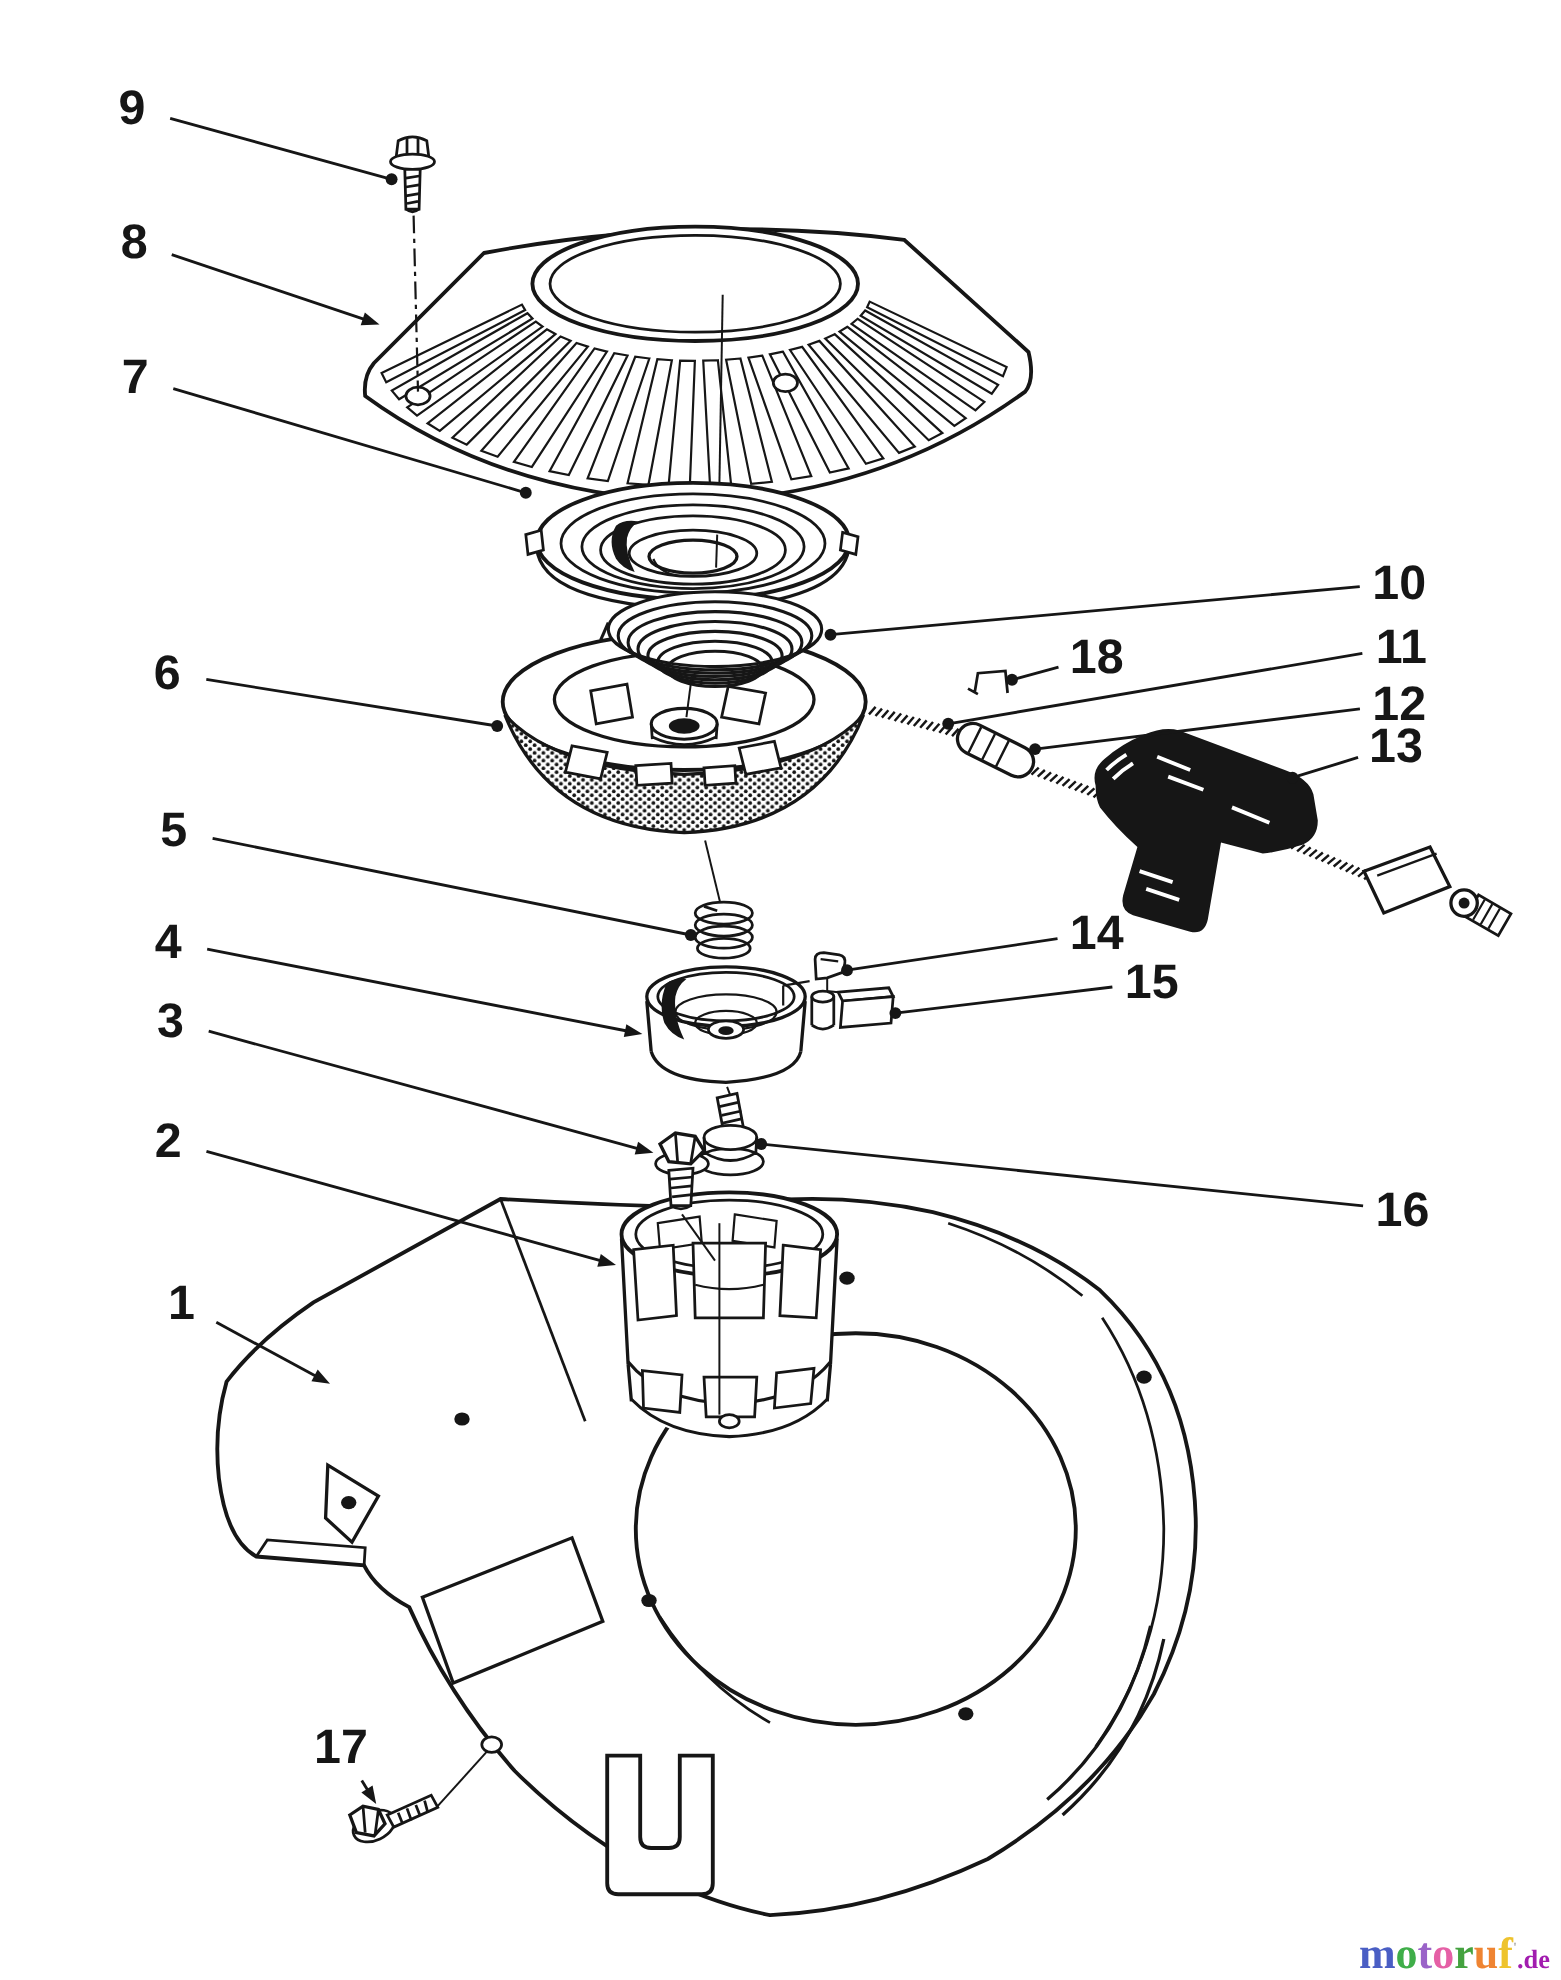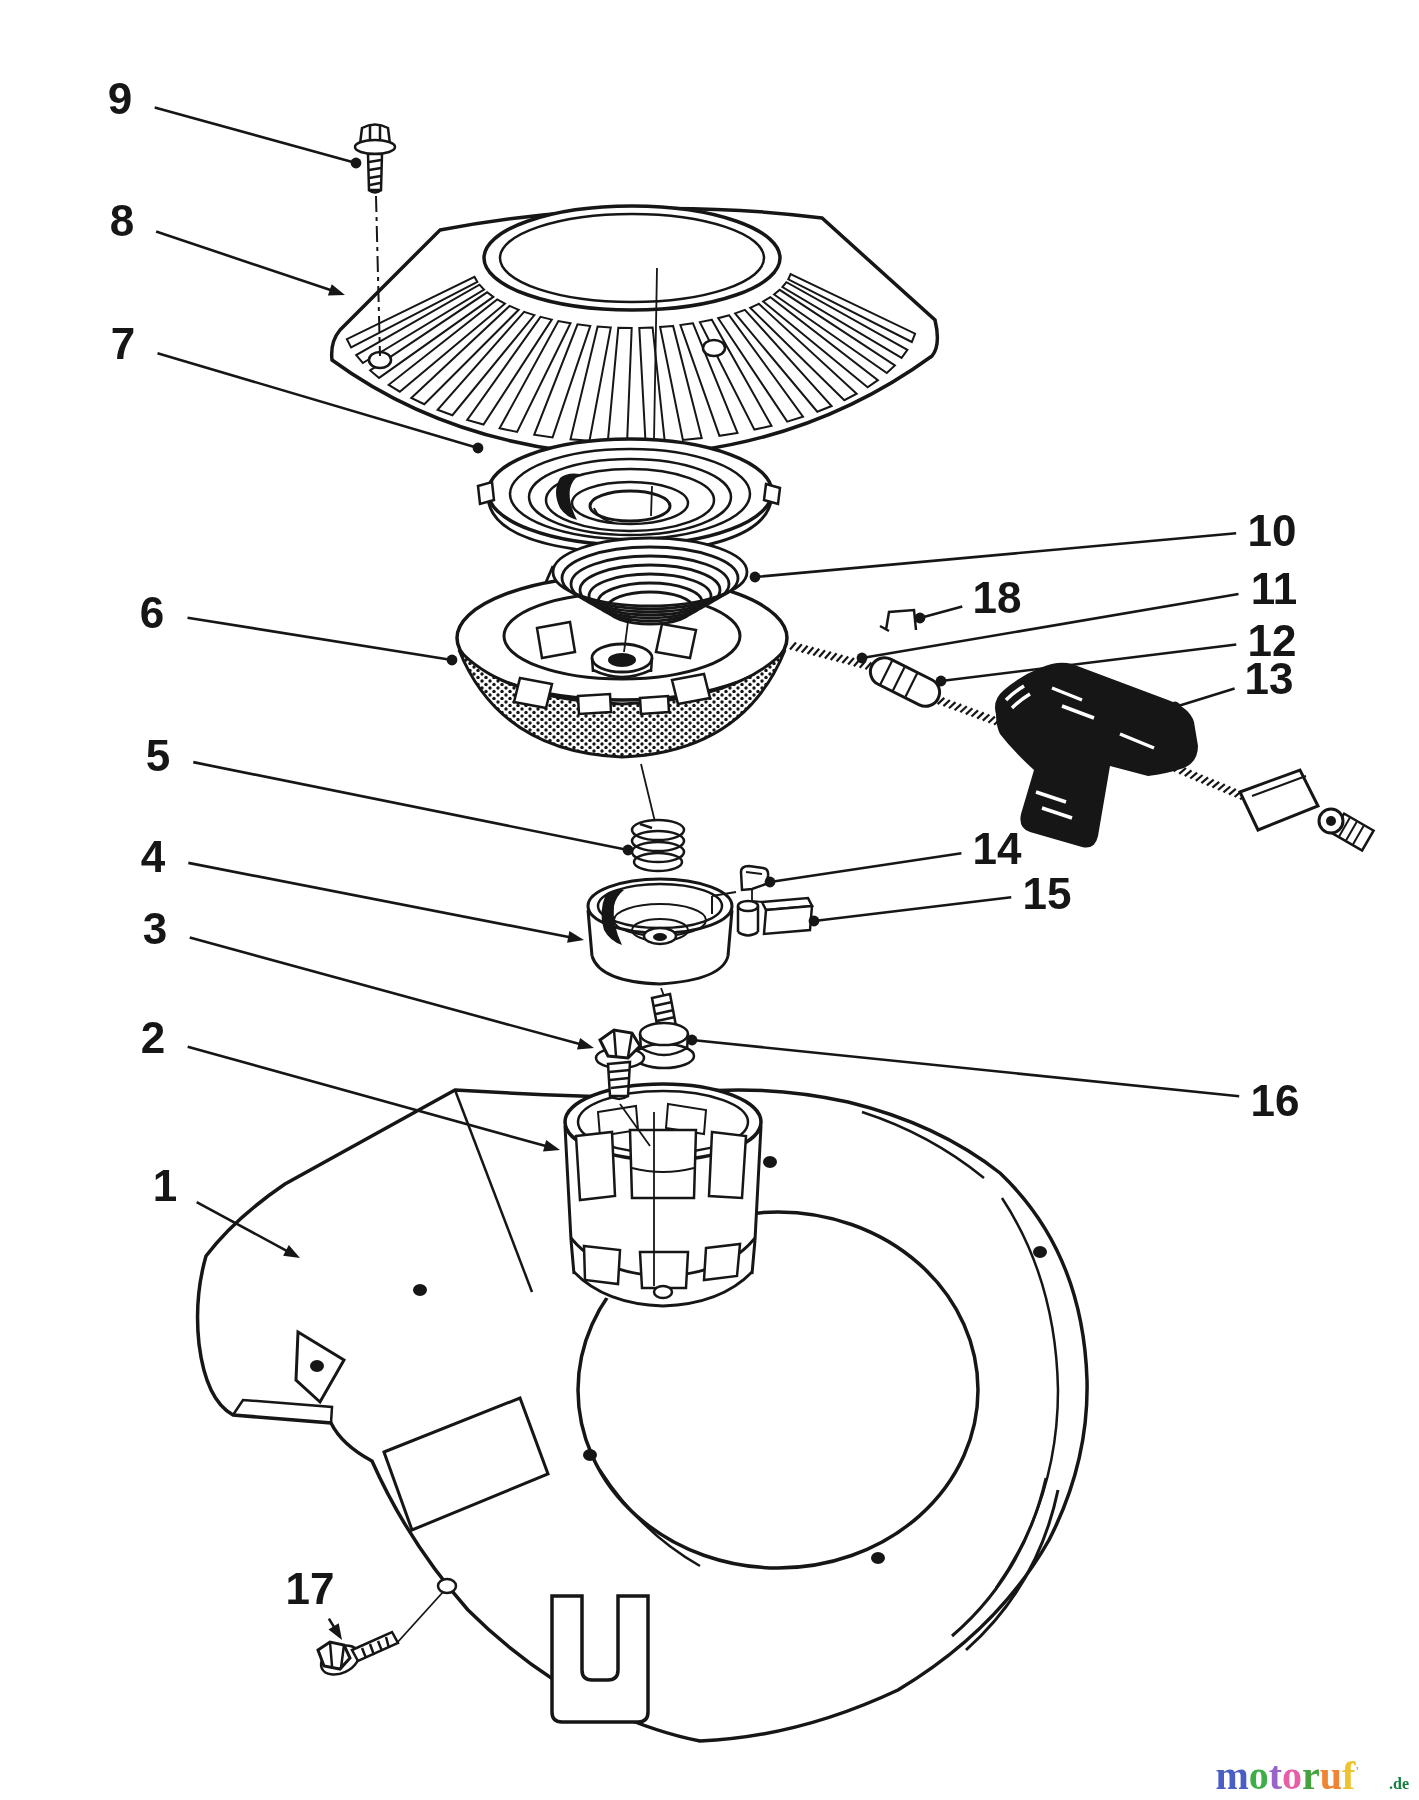--- a/index.html
+++ b/index.html
@@ -8,21 +8,21 @@
     position:relative; width:1419px; height:1800px; background:#ffffff;
     font-family:"Liberation Sans", sans-serif; overflow:hidden;
   }
   svg { position:absolute; left:0; top:0; }
   .part { stroke:#161616; fill:none; }
   .wm {
     position:absolute; right:10px; bottom:4px;
     font-family:"Liberation Serif", serif; font-weight:bold;
     font-size:40px; letter-spacing:0px; line-height:1; user-select:none;
   }
-  .wm .suffix { font-size:16px; color:#15803d; letter-spacing:0;margin-left:30px; }
+  .wm .suffix { font-size:24px; color:#a21caf; letter-spacing:0; }
   .wm .mark { font-size:13px; color:#a9a9a9; vertical-align:super; }
 </style>
 </head>
 <body>
 
 <div class="canvas">
 <svg id="diagram-svg" width="1419" height="1800" viewBox="0 0 1419 1800">
   <defs>
     <pattern id="knurl" width="8" height="7" patternUnits="userSpaceOnUse">
       <rect width="8" height="7" fill="#ffffff"></rect>

